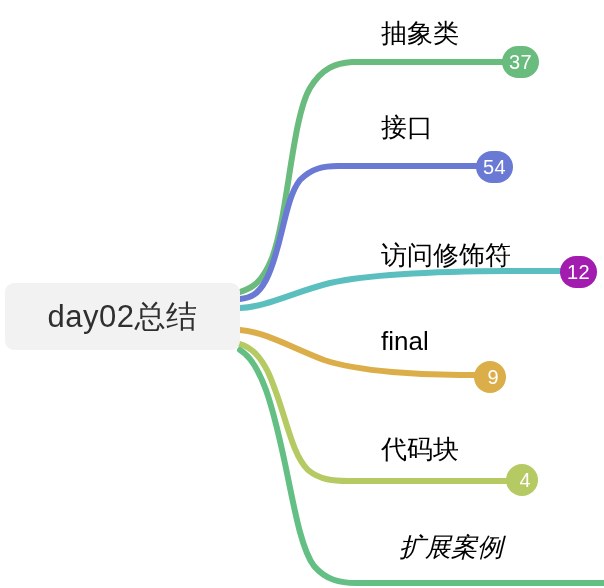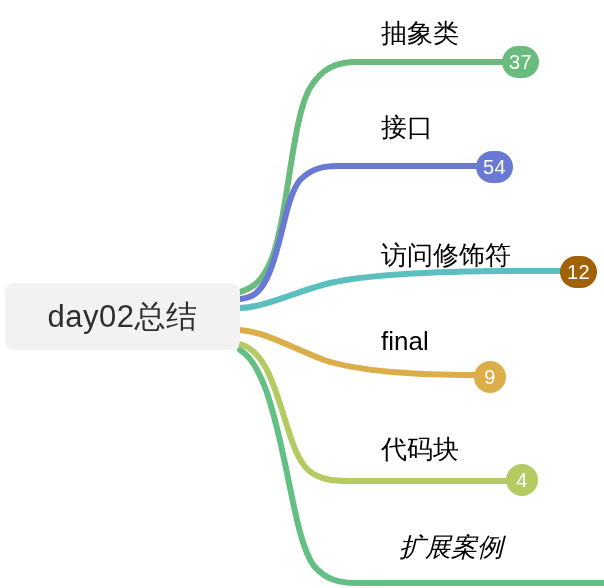--- a/index.html
+++ b/index.html
@@ -59,21 +59,21 @@
     line-height: 1;
     z-index: 4;
   }
   .badge {
     position: absolute;
     height: 32px;
     min-width: 32px;
     border-radius: 16px;
     display: flex;
     align-items: center;
-    justify-content: center;
+    justify-content: flex-end;
     box-sizing: border-box;
     padding: 0 7px;
     z-index: 6;
   }
   .badge-text {
     font-size: 20px;
     color: #ffffff;
     line-height: 1;
     letter-spacing: 0.3px;
   }
@@ -105,21 +105,21 @@
     <div class="branch-label" style="left: 399px; top: 534px; font-style: italic;">扩展案例</div>
   </div>
 
   <div id="badges-layer">
     <div class="badge" style="left: 502px; top: 46px; background: rgb(106, 187, 126);">
       <span class="badge-text">37</span>
     </div>
     <div class="badge" style="left: 476px; top: 151px; background: rgb(106, 121, 212);">
       <span class="badge-text">54</span>
     </div>
-    <div class="badge" style="left: 560px; top: 256px; background: #a16207;">
+    <div class="badge" style="left: 560px; top: 256px; background: #a21caf;">
       <span class="badge-text">12</span>
     </div>
     <div class="badge" style="left: 474px; top: 361px; background: rgb(220, 174, 74);">
       <span class="badge-text">9</span>
     </div>
     <div class="badge" style="left: 506px; top: 464px; background: rgb(181, 202, 99);">
       <span class="badge-text">4</span>
     </div>
 
   </div>

